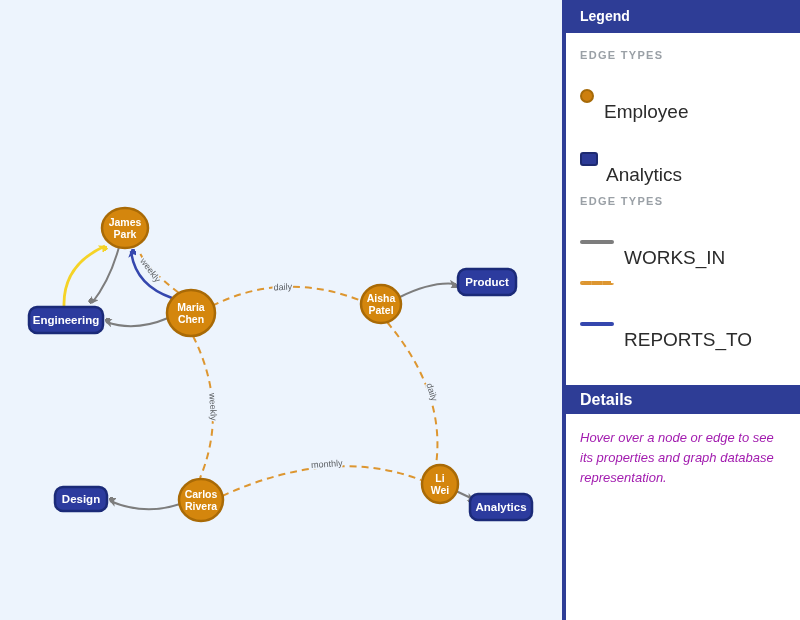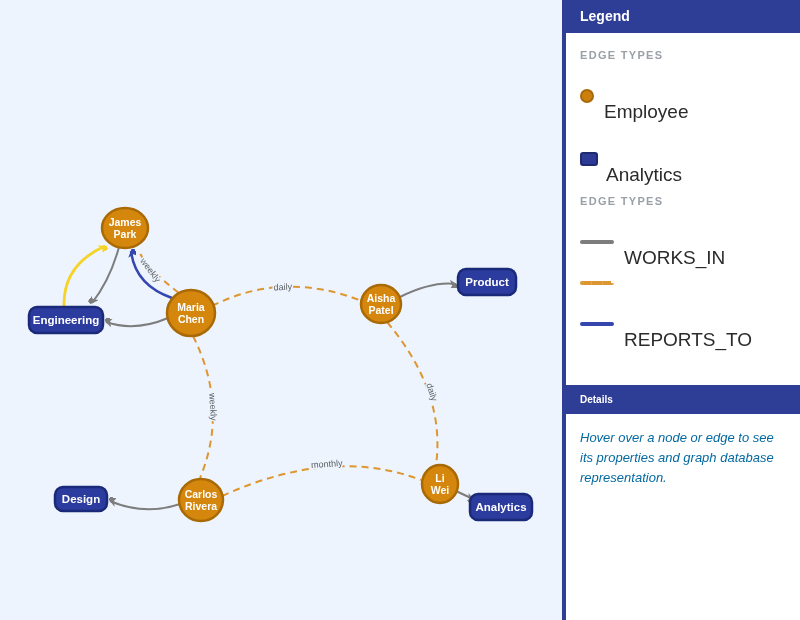--- a/index.html
+++ b/index.html
@@ -37,21 +37,21 @@
   .sidebar {
     width: 238px; height: 620px; background: #ffffff;
     border-left: 4px solid #2e3d96;
     display: flex; flex-direction: column;
   }
   .panel-header {
     background: #2e3d96; color: #ffffff;
     font-size: 14px; font-weight: 700;
     padding: 8px 14px; line-height: 17px;
   }
-  .panel-header.details-header { margin-top: 8px; padding: 6px 14px; font-size: 10px; }
+  .panel-header.details-header { margin-top: 8px; padding: 6px 14px; font-size: 16px; }
   .panel-body { padding: 10px 14px 14px 14px; }
   .section-heading {
     color: #9aa0a6; font-size: 11px; font-weight: 700;
     letter-spacing: 1.3px; margin: 6px 0 8px 0;
   }
   .section-heading.second { margin-top: 2px; }
   .legend-row { display: flex; align-items: center; margin: 0 0 9px 0; }
   .legend-row .label { font-size: 19px; color: #2b2b2b; margin-top: 32px; }
   .swatch-employee {
     width: 14px; height: 14px; border-radius: 50%;
@@ -62,21 +62,21 @@
     width: 18px; height: 14px; border-radius: 3px;
     background: #2c3a96; border: 2px solid #1d2a70;
     margin-right: 8px; flex: 0 0 auto;
   }
   .swatch-line { width: 34px; height: 0; border-top: 4px solid #7d7d7d; margin-right: 10px; border-radius: 2px; flex: 0 0 auto; }
   .swatch-line.communicates { border-top-style: dashed; border-top-color: #dd9630; }
   .swatch-line.reports { border-top-color: #3547ae; }
   .swatch-line.headed { border-top-color: #f5d327; }
   .edge-row { margin-bottom: 12px; }
   .details-body p {
-    font-size: 13px; font-style: italic; color: #0369a1; line-height: 1.55;
+    font-size: 13px; font-style: italic; color: #a21caf; line-height: 1.55;
     padding-top: 4px;
   }
 </style>
 </head>
 <body>
 
 <div class="canvas-wrap">
   <svg class="graph" width="562" height="620" viewBox="0 0 562 620">
     <defs>
       <marker id="arrow-gray" markerWidth="8" markerHeight="8" refX="6.5" refY="3.5" orient="auto" markerUnits="userSpaceOnUse">

